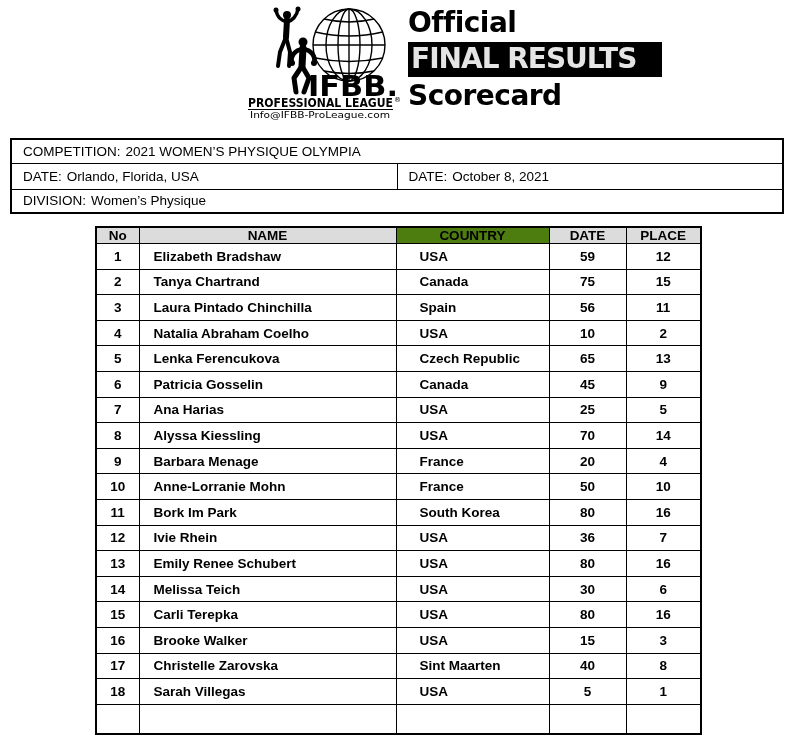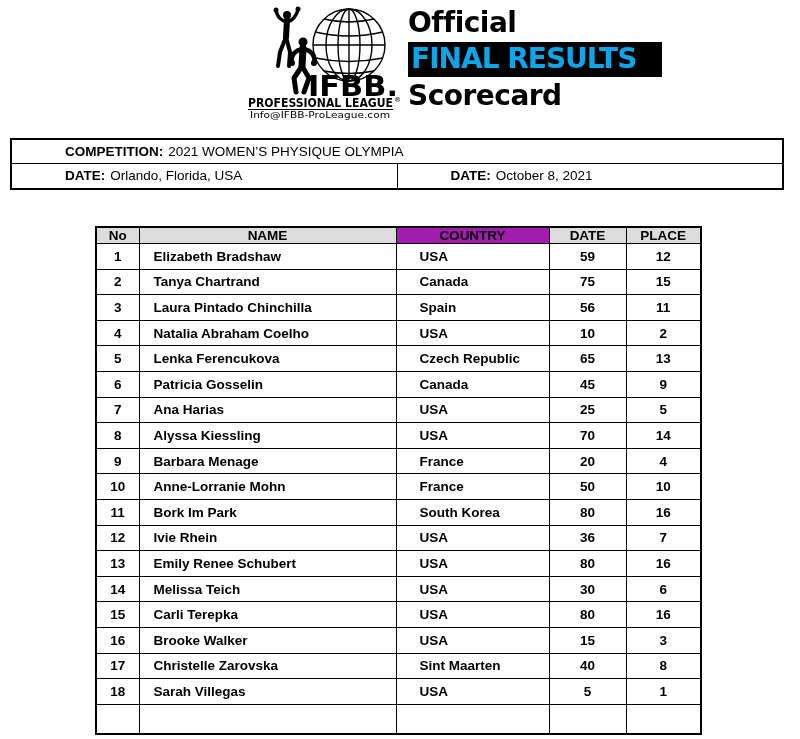--- a/index.html
+++ b/index.html
@@ -12,40 +12,40 @@
   }
 
   
   .logo { position: absolute; left: 246px; top: 6px; width: 156px; height: 114px; }
   .masthead-title { position: absolute; left: 408px; top: 6px; }
   .t1, .t3 {
     font-size: 28px; font-weight: bold; letter-spacing: -0.5px; line-height: 34px;
     font-family: "DejaVu Sans", "Liberation Sans", sans-serif;
   }
   .t2 {
-    display: inline-block; background: #000; color: #0ea5e9;
+    display: inline-block; background: #000; color: #e5e5e5;
     font-size: 28px; font-weight: bold; letter-spacing: -1px; line-height: 29px;
     padding: 2px 26px 4px 3px; margin: 2px 0;
     font-family: "DejaVu Sans", "Liberation Sans", sans-serif;
   }
 
   
   .info-table {
     position: absolute; left: 10px; top: 138px; width: 774px;
     border-collapse: collapse; border: 2px solid #000; table-layout: fixed;
   }
   .info-table td {
     border: 1px solid #000; font-size: 13.5px; padding: 0 0 0 11px;
     white-space: nowrap; vertical-align: middle;
   }
   .info-table tr.r1 td { height: 24px; }
   .info-table tr.r2 td { height: 26px; }
   .info-table tr.r3 td { height: 24px; }
   td.place-cell { width: 410px; }
-  .info-label { font-weight: bold; margin-left: 42px; }
+  .info-label { font-weight: normal; }
   .info-value { font-weight: normal; margin-left: 5px; }
 
   
   .results {
     position: absolute; left: 95px; top: 226px;
     border-collapse: collapse; border: 2px solid #000; table-layout: fixed;
   }
   .results th, .results td {
     border: 1px solid #000; font-size: 13.5px; font-weight: bold;
     text-align: center; vertical-align: middle; padding: 0;
@@ -117,36 +117,41 @@
     </td>
   </tr>
   <tr class="r2">
     <td class="place-cell">
       <span class="info-label">DATE:</span><span class="info-value">Orlando, Florida, USA</span>
     </td>
     <td>
       <span class="info-label">DATE:</span><span class="info-value">October 8, 2021</span>
     </td>
   </tr>
+  <tr class="r3">
+    <td colspan="2">
+      <span class="info-label">DIVISION:</span><span class="info-value">Women’s Physique</span>
+    </td>
+  </tr>
 </tbody>
   </table>
 
 <table class="results">
   <colgroup>
     <col style="width:43px">
       <col style="width:257px">
       <col style="width:153px">
       <col style="width:77px">
       <col style="width:75px">
   </colgroup>
   <thead>
     <tr>
       <th style="background:#dcdcdc">No</th>
       <th style="background:#dcdcdc">NAME</th>
-      <th style="background:#a21caf">COUNTRY</th>
+      <th style="background:#4d7c0f">COUNTRY</th>
       <th style="background:#dcdcdc">DATE</th>
       <th style="background:#dcdcdc">PLACE</th>
     </tr>
   </thead>
   <tbody>
       <tr>
     <td class="c-no">1</td>
     <td class="c-name">Elizabeth Bradshaw</td>
     <td class="c-country">USA</td>
     <td class="c-total">59</td>

